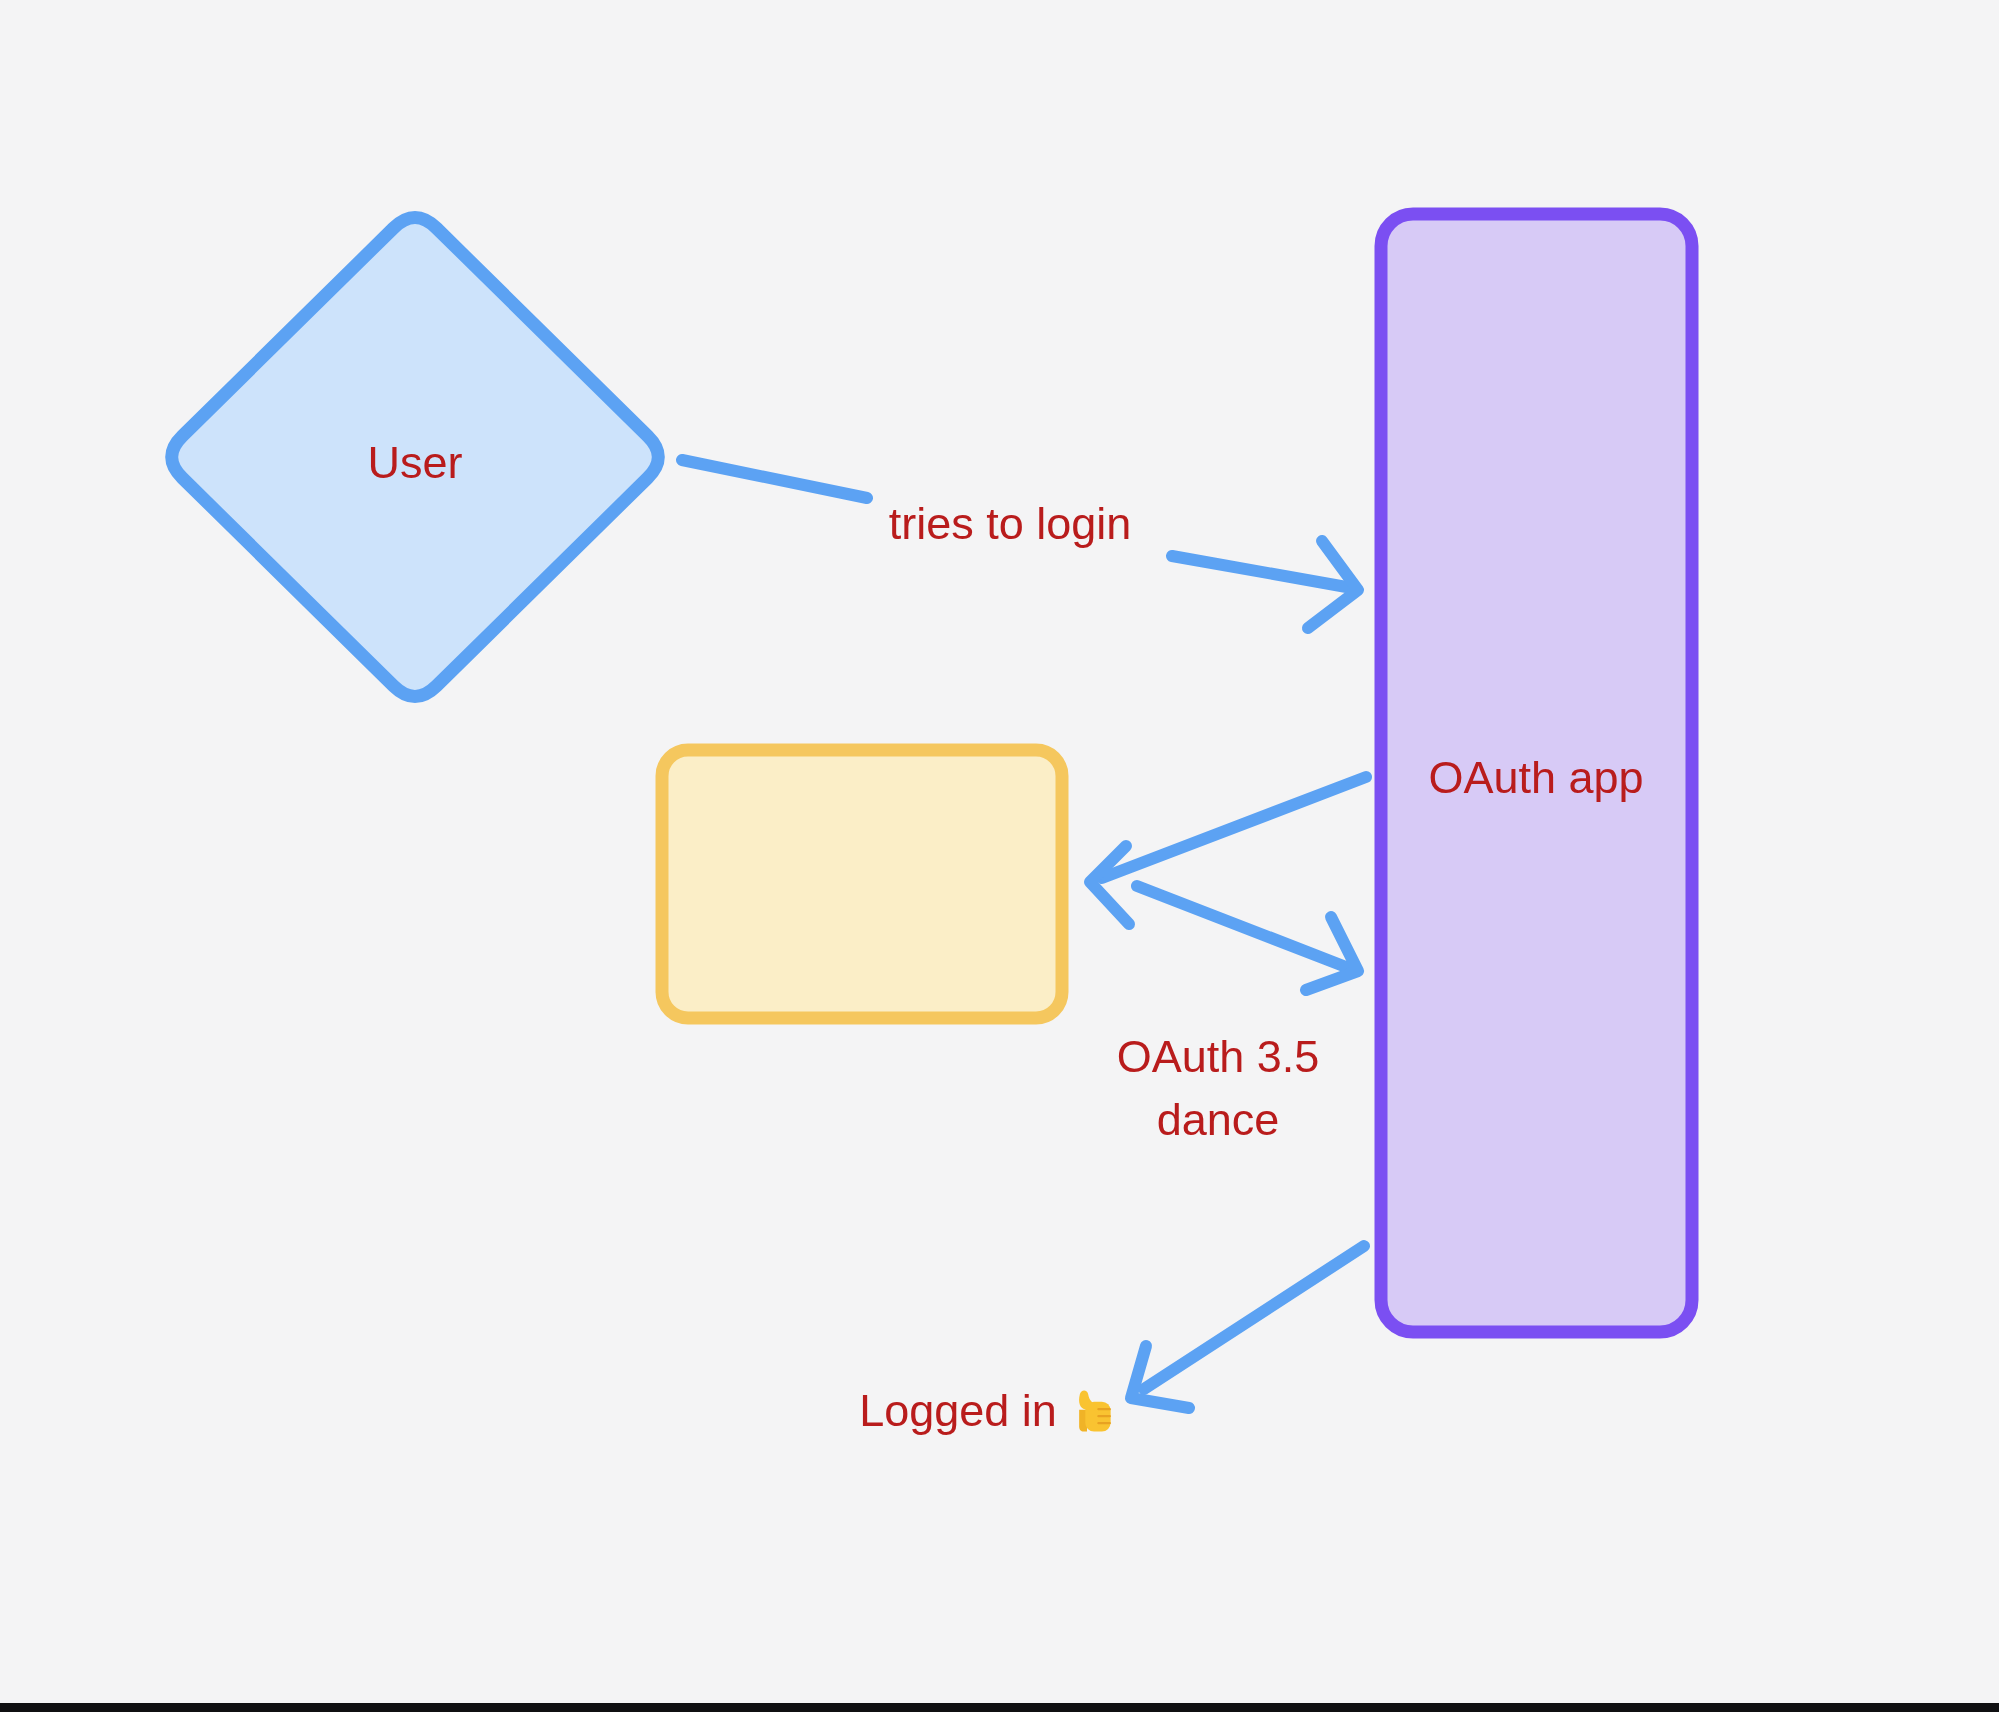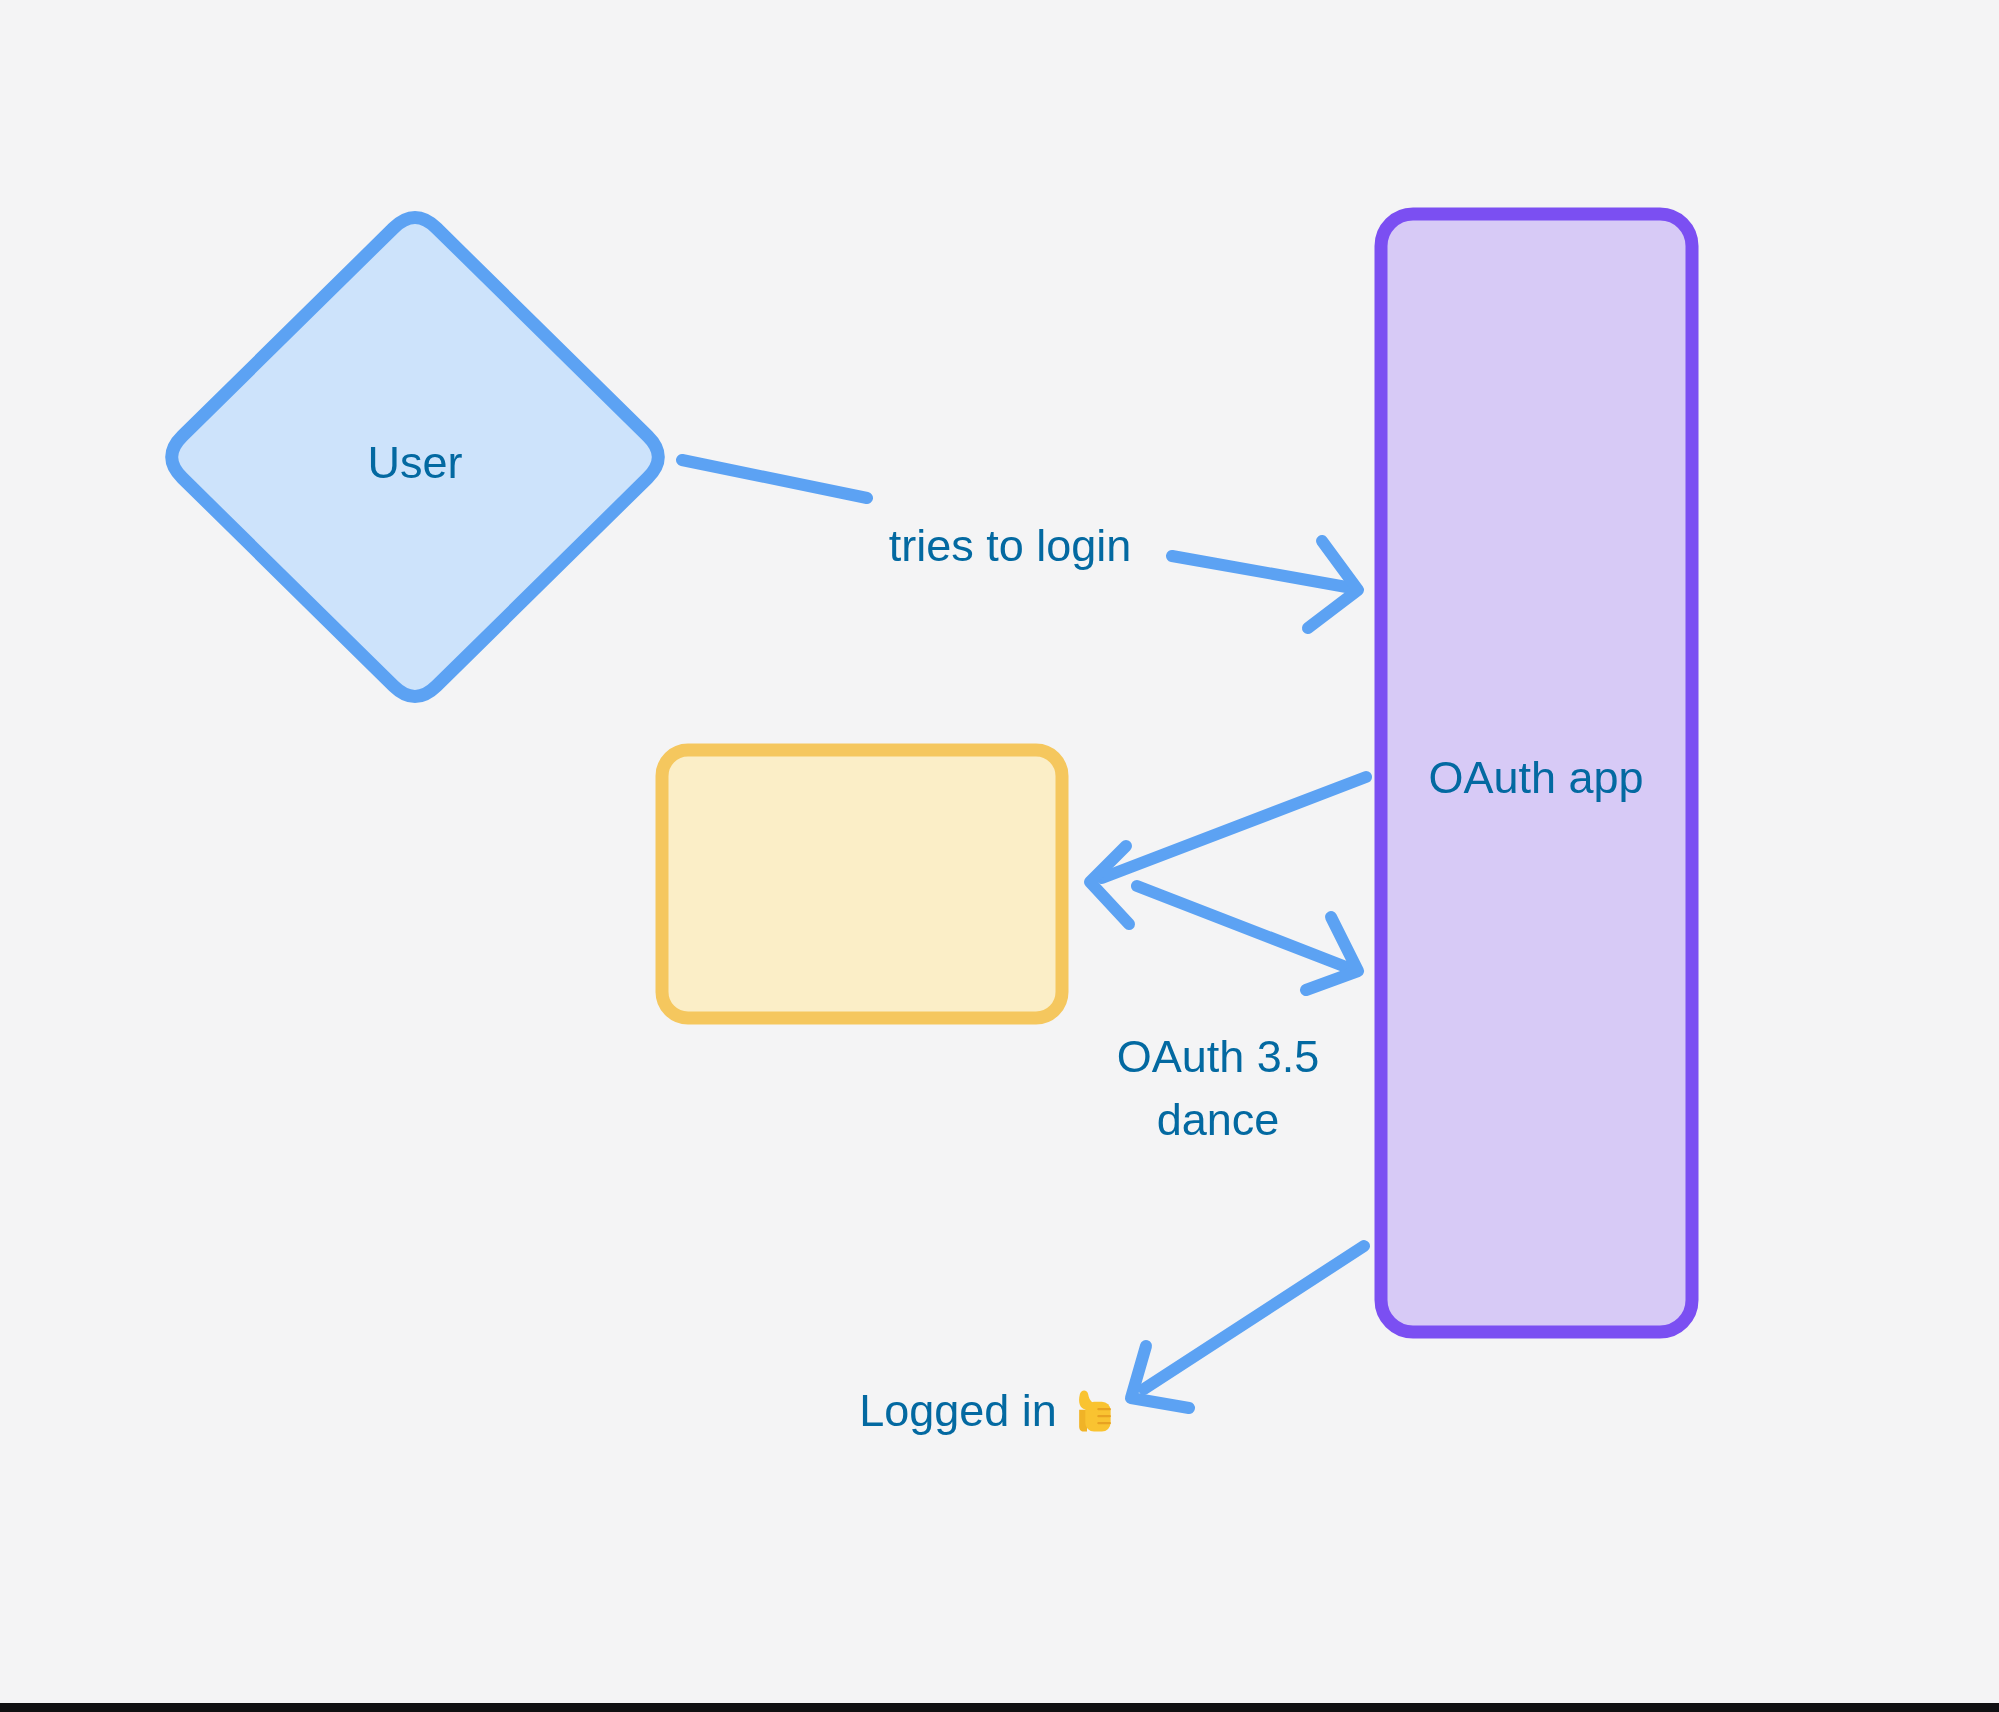--- a/index.html
+++ b/index.html
@@ -29,21 +29,21 @@
   }
   .arrows path {
     fill: none;
     stroke-width: 12;
     stroke-linecap: round;
     stroke-linejoin: round;
   }
   .label {
     position: absolute;
     transform: translate(-50%, -50%);
-    color: #0369a1;
+    color: #b91c1c;
     font-size: 45px;
     line-height: 1.4;
     white-space: nowrap;
     text-align: center;
     user-select: none;
   }
   .oauth {
     white-space: pre-line;
   }
   .logged-in {
@@ -116,21 +116,21 @@
       </g>
 
     </g>
   </svg>
 
   <div class="label" style="left:415px; top:462px;">User</div>
 
   <div class="label" style="left:1536px; top:777px;">OAuth app</div>
 
 
-  <div class="label" style="left:1010px; top:545px;">tries to login</div>
+  <div class="label" style="left:1010px; top:523px;">tries to login</div>
 
   <div class="label oauth" style="left:1218px; top:1088px;">OAuth 3.5
 dance</div>
 
   <div class="label logged-in" style="left:990px; top:1410px;">
     <span>Logged in</span>
     <span class="visually-hidden">👍</span>
     <svg class="thumb" viewBox="0 0 64 64">
       <path fill="#f0b327" d="M16 31 h9 v25 h-4 c-3 0 -5 -2.5 -5 -5.5 Z"></path>
       <rect fill="#f9c331" x="23" y="22" width="29" height="34" rx="10"></rect>

